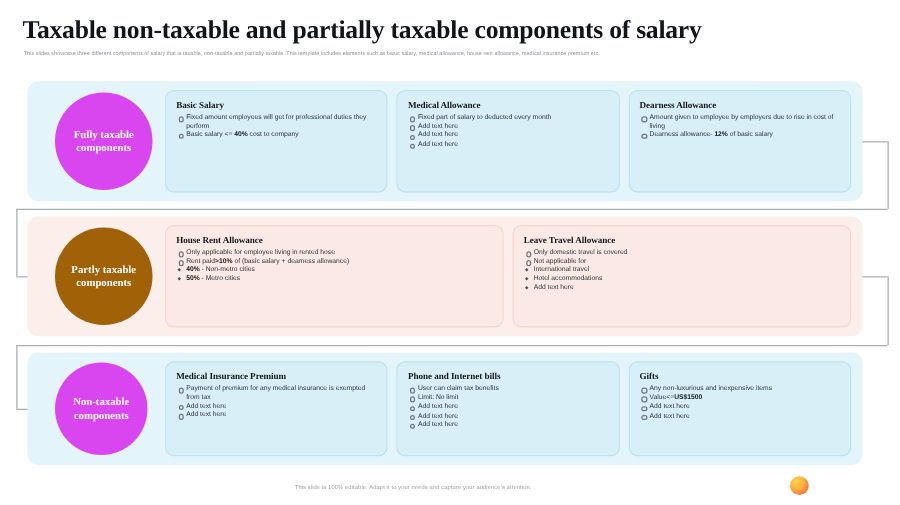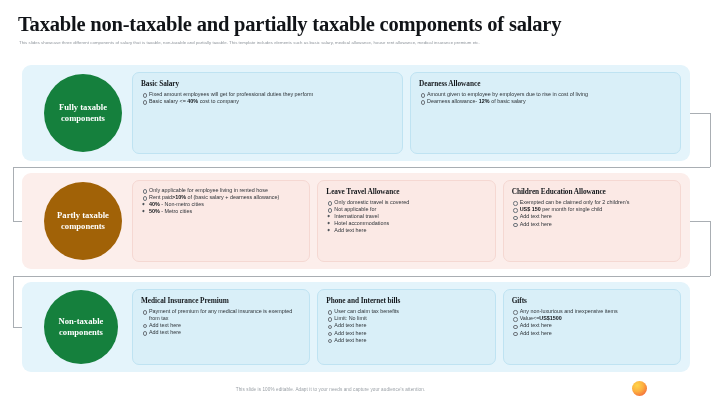--- a/index.html
+++ b/index.html
@@ -63,21 +63,21 @@
     flex-direction: column;
     align-items: center;
     justify-content: center;
     font-family: "Liberation Serif", serif;
     font-weight: bold;
     font-size: 8.6px;
     line-height: 11.5px;
     color: #ffffff;
     text-align: center;
   }
-  .circle.blue { background: #15803d; }
+  .circle.blue { background: #d946ef; }
   .circle.pink { background: #a16207; }
   #band-3 .circle { width: 74px; height: 74px; }
 
   
   .cards {
     position: absolute;
     left: 110px; right: 9px;
     top: 7px; bottom: 7px;
     display: flex;
     gap: 7px;
@@ -209,38 +209,48 @@
     <div class="cards">
 
       <div class="card blue">
         <h3>Basic Salary</h3>
         <ul class="blist">
           <li>Fixed amount employees will get for professional duties they perform</li>
           <li>Basic salary &lt;= <span class="bold">40%</span> cost to company</li>
         </ul>
       </div>
 
+      <div class="card blue">
+        <h3>Medical Allowance</h3>
+        <ul class="blist">
+          <li>Fixed part of salary to deducted every month</li>
+          <li>Add text here</li>
+          <li>Add text here</li>
+          <li>Add text here</li>
+        </ul>
+      </div>
 
       <div class="card blue">
         <h3>Dearness Allowance</h3>
         <ul class="blist">
           <li>Amount given to employee by employers due to rise in cost of living</li>
           <li>Dearness allowance- <span class="bold">12%</span> of basic salary</li>
         </ul>
       </div>
 
 
     </div>
   </div>
 
   <div class="band pink" id="band-2">
     <div class="circle pink">Partly taxable components</div>
     <div class="cards">
 
       <div class="card pink">
+        <h3>House Rent Allowance</h3>
         <ul class="blist">
           <li>Only applicable for employee living in rented hose</li>
           <li>Rent paid<span class="bold">&gt;10%</span> of (basic salary + dearness allowance)</li>
         </ul>
         <ul class="sublist">
           <li><span class="bold">40%</span> - Non-metro cities</li>
           <li><span class="bold">50%</span> - Metro cities</li>
         </ul>
       </div>
 
@@ -250,29 +260,20 @@
           <li>Only domestic travel is covered</li>
           <li>Not applicable for</li>
         </ul>
         <ul class="sublist">
           <li>International travel</li>
           <li>Hotel accommodations</li>
           <li>Add text here</li>
         </ul>
       </div>
 
-      <div class="card pink">
-        <h3>Children Education Allowance</h3>
-        <ul class="blist">
-          <li>Exempted can be claimed only for 2 children's</li>
-          <li><span class="bold">US$ 150</span> per month for single child</li>
-          <li>Add text here</li>
-          <li>Add text here</li>
-        </ul>
-      </div>
 
     </div>
   </div>
 
   <div class="band blue" id="band-3">
     <div class="circle blue">Non-taxable components</div>
     <div class="cards">
 
       <div class="card blue">
         <h3>Medical Insurance Premium</h3>

